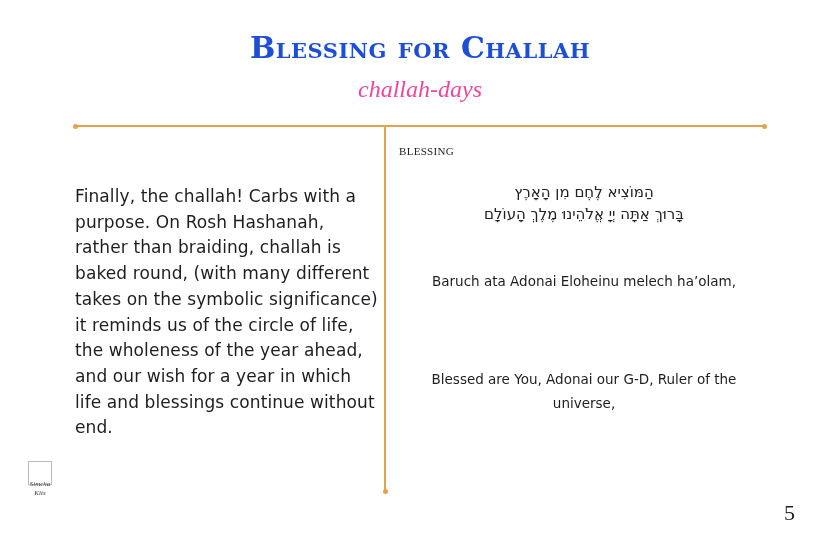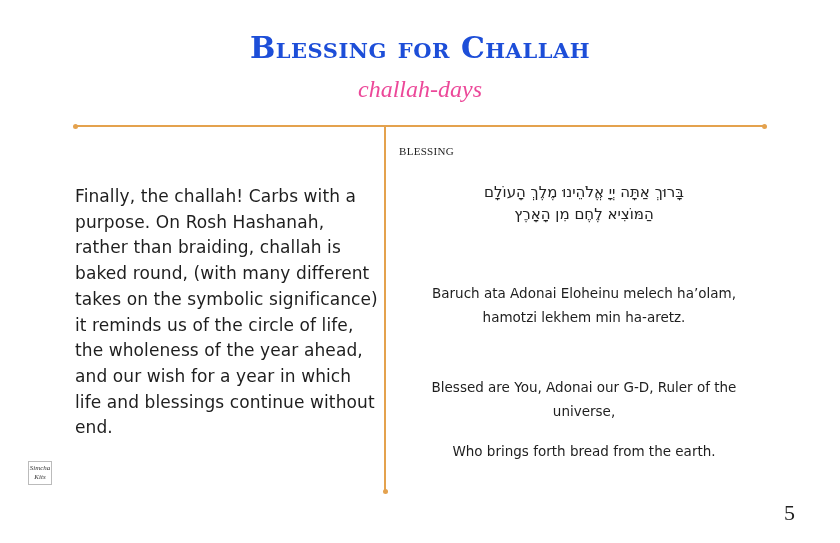--- a/index.html
+++ b/index.html
@@ -34,26 +34,26 @@
     .hebrew {
       position: absolute; left: 399px; top: 181px; width: 370px; text-align: center;
       font-family: "DejaVu Sans", "Liberation Sans", sans-serif; font-size: 15px;
       line-height: 22px; color: #222222; direction: rtl;
     }
     .translit, .english {
       position: absolute; left: 399px; width: 370px; text-align: center;
       font-family: "DejaVu Sans", "Liberation Sans", sans-serif; font-size: 13.5px;
       line-height: 24px; color: #1e1e1e;
     }
-    .translit { top: 281px; }
+    .translit { top: 269px; }
     .english { top: 359px; }
     .logo {
       position: absolute; left: 28px; top: 461px; width: 24px; height: 24px;
       border: 1px solid #bbbbbb; font-family: "Liberation Serif", serif; font-style: italic;
-      font-size: 7px; line-height: 9px; color: #333; text-align: center; padding-top: 2px; box-sizing: border-box;
+      font-size: 7px; line-height: 9px; color: #333; text-align: center; padding-top: 18px; box-sizing: border-box;
     }
     .page-num {
       position: absolute; left: 784px; top: 500px;
       font-family: "Liberation Serif", "DejaVu Serif", serif; font-size: 22px; color: #222222;
     }
   </style>
 </head>
 <body>
 
 <div class="title">Blessing for Challah</div>
@@ -65,28 +65,26 @@
 <div class="vline"></div>
 <div class="dot" style="left:382.5px;top:489px;"></div>
 
 <div class="left-text">
   <p>Finally, the challah! Carbs with a purpose. On Rosh Hashanah, rather than braiding, challah is baked round, (with many different takes on the symbolic significance) it reminds us of the circle of life, the wholeness of the year ahead, and our wish for a year in which life and blessings continue without end.</p>
 </div>
 
 <div class="blessing-label">BLESSING</div>
 
 <div class="hebrew">
+  <div>הַמּוֹצִיא לֶחֶם מִן הָאָרֶץ</div>
   <div>בָּרוּךְ אַתָּה יְיָ אֱלֹהֵינוּ מֶלֶךְ הָעוֹלָם</div>
-  <div>הַמּוֹצִיא לֶחֶם מִן הָאָרֶץ</div>
 </div>
 
 <div class="translit">
   <div>Baruch ata Adonai Eloheinu melech ha’olam,</div>
-  <div>hamotzi lekhem min ha-aretz.</div>
 </div>
 
 <div class="english">
-  <div style="width:340px;margin:16px auto;">Blessed are You, Adonai our G-D, Ruler of the universe,</div>
-  <div>Who brings forth bread from the earth.</div>
+  <div style="width:340px;margin:8px auto;">Blessed are You, Adonai our G-D, Ruler of the universe,</div>
 </div>
 
 <div class="logo">Simcha Kits</div>
 <div class="page-num">5</div>
 
 </body></html>

